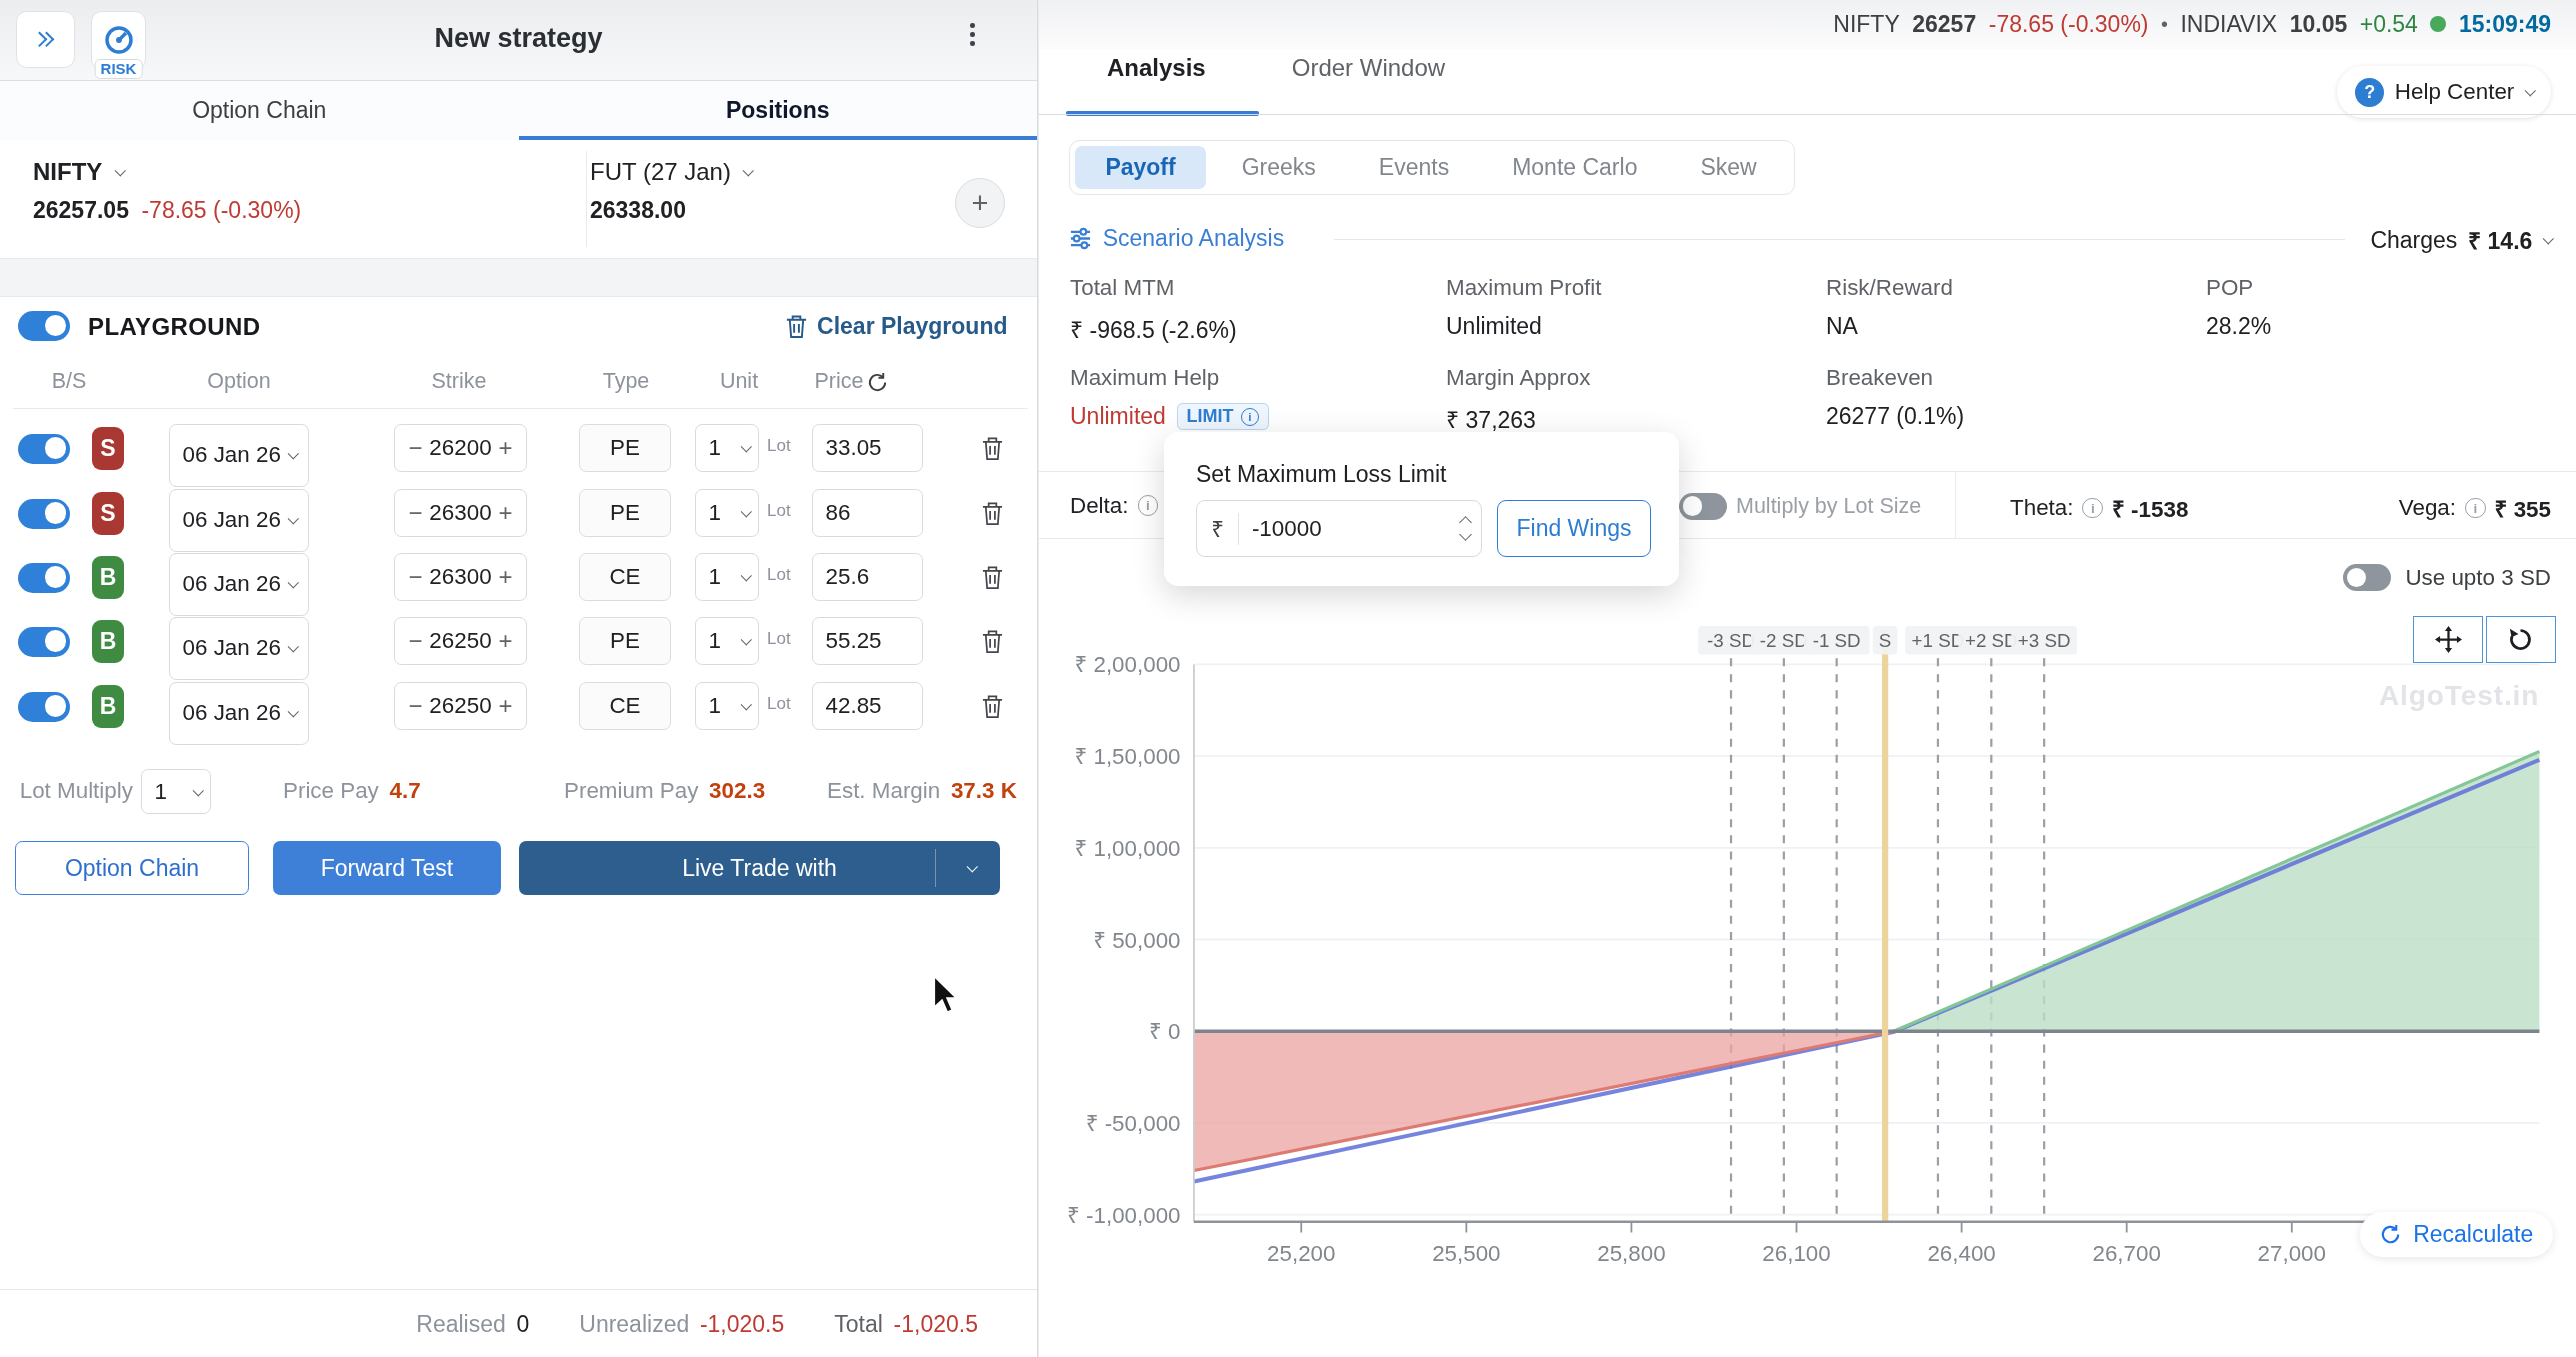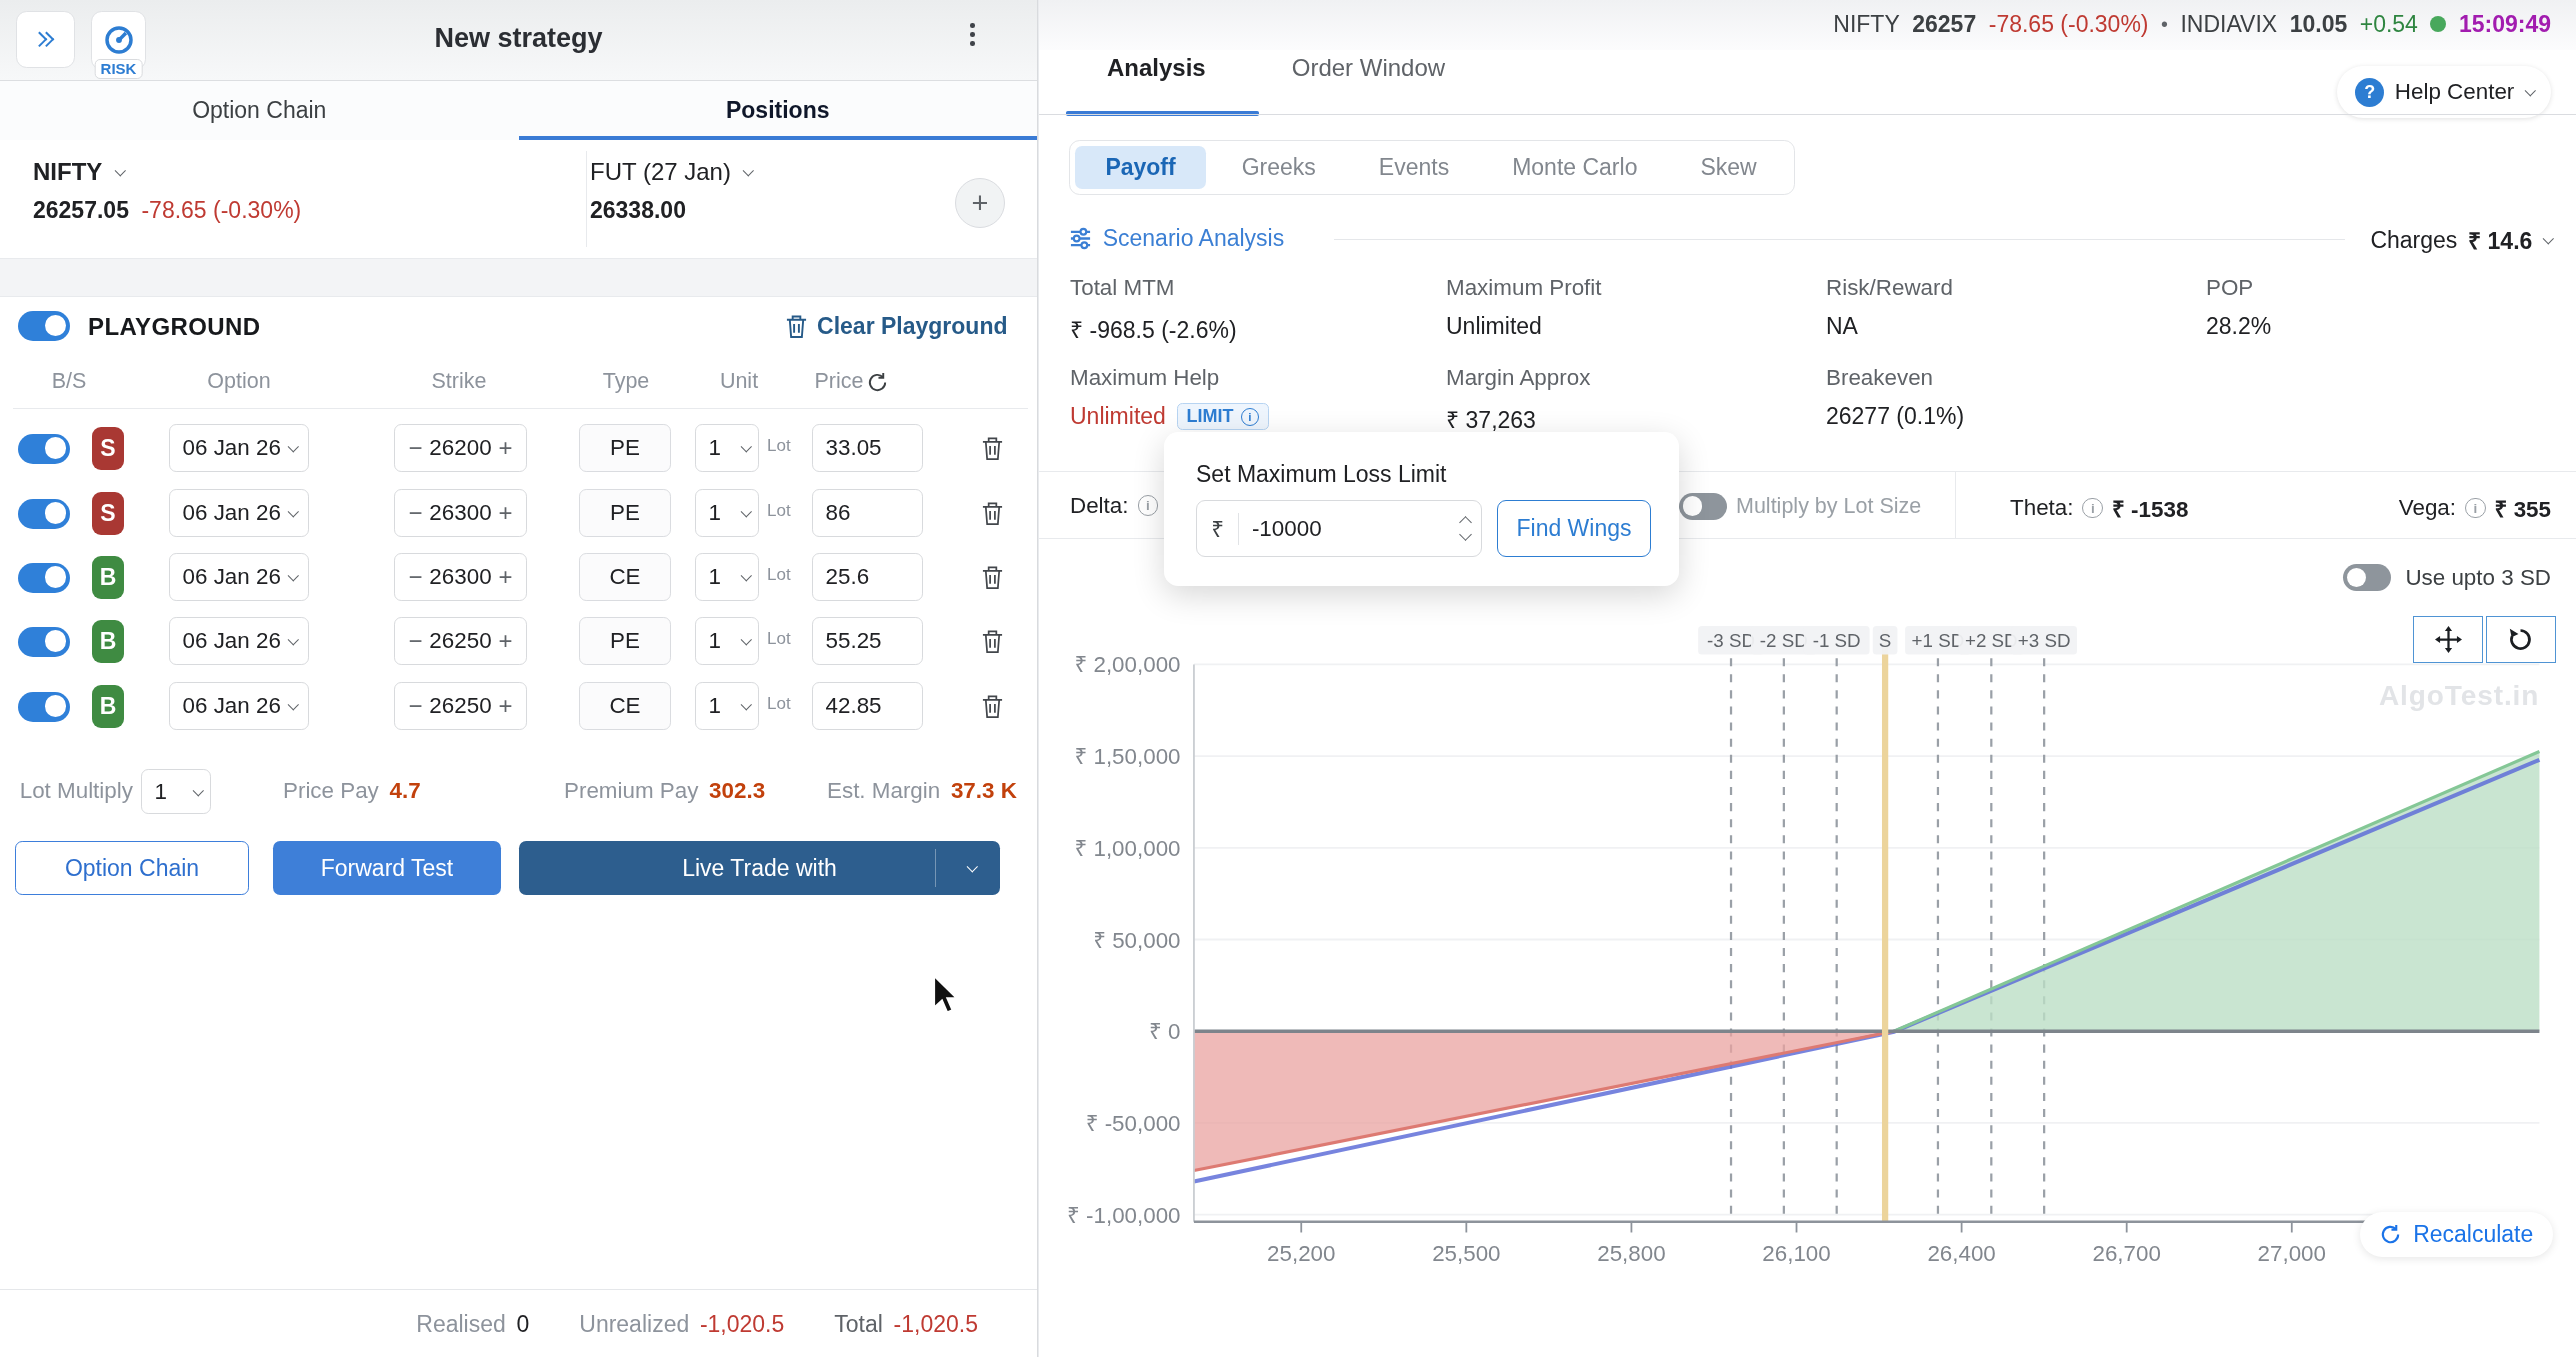--- a/index.html
+++ b/index.html
@@ -50,21 +50,21 @@
   .pg-toggle { position:absolute; left:18px; top:14.3px; width:52px; height:30px; cursor:pointer; }
   .pg-clear { position:absolute; right:29.5px; top:16px; display:flex; align-items:center; gap:9px; color:#265a88; font-size:23px; font-weight:600; cursor:pointer; }
   .pg-cols { position:absolute; top:72px; left:0; right:0; height:32px; font-size:21.5px; color:#8d939c; }
   .pg-cols span { position:absolute; transform:translateX(-50%); }
   .pg-rule { position:absolute; top:111px; left:13.4px; right:9px; height:0.9px; background:#e8eaed; }
   .pg-row { position:absolute; left:0; right:0; height:52px; }
   .row-toggle { position:absolute; left:18px; top:11.6px; width:52px; height:30px; cursor:pointer; }
   .badge { position:absolute; left:92px; top:4.5px; width:32px; height:43px; border-radius:9px; color:#fff; font-size:23px; font-weight:700; display:flex; align-items:center; justify-content:center; }
   .badge.s { background:#a93833; } .badge.b { background:#3f8b42; }
   .selbox { border:0.9px solid #d8dadd; border-radius:7.2px; background:#fff; display:flex; align-items:center; font-size:22.4px; color:#202124; cursor:pointer; }
-  .expiry-sel { position:absolute; left:169px; top:1.8px; width:140px; height:48px; padding:0 12.5px; justify-content:space-between; }
+  .expiry-sel { position:absolute; left:169px; top:1.8px; width:140px; height:63px; padding:0 12.5px; justify-content:space-between; }
   .strike-box { position:absolute; left:394px; top:1.8px; width:133px; height:48px; border:0.9px solid #d8dadd; border-radius:7.2px; display:flex; align-items:center; padding:0 10.7px; }
   .strike-box .stp { color:#5f6368; font-size:24px; cursor:pointer; width:19.7px; text-align:center; }
   .strike-box .val { flex:1; text-align:center; font-size:22.4px; }
   .type-box { position:absolute; left:579px; top:1.8px; width:92px; height:48px; border:0.9px solid #dadce0; border-radius:7.2px; background:#fbfbfc; display:flex; align-items:center; justify-content:center; font-size:22.4px; }
   .unit-sel { position:absolute; left:695px; top:1.8px; width:64px; height:48px; padding:0 9px 0 12.5px; justify-content:space-between; }
   .lot-lbl { position:absolute; left:767px; top:14.3px; font-size:17px; color:#8d939c; }
   .price-input { position:absolute; left:812px; top:1.8px; width:111px; height:48px; border:0.9px solid #d8dadd; border-radius:7.2px; font-size:22.4px; padding-left:12.5px; color:#202124; font-family:"Liberation Sans",sans-serif; }
   .trash { position:absolute; left:981px; top:11.6px; width:23px; height:29px; cursor:pointer; }
 
   .pg-summary { position:absolute; top:465px; left:0; right:0; height:57px; font-size:22.4px; }
@@ -83,21 +83,21 @@
   .lp-footer { position:absolute; top:1289px; left:0; right:0; height:69px; border-top:0.9px solid #e5e7ea; display:flex; justify-content:flex-end; align-items:center; gap:50px; padding-right:59px; font-size:23px; }
   .lp-footer .pair { display:flex; gap:10.7px; }
   .g1 { color:#8d939c; } .g2 { color:#5f6368; }
 
   
   .right-panel { position:absolute; left:1039px; top:0; right:0; bottom:0; background:#fff; }
   .rp-topstrip { position:absolute; top:0; left:0; right:0; height:50px; background:linear-gradient(#f0f1f3,#fcfcfd); }
   .ticker { position:absolute; top:10.7px; right:25px; display:flex; align-items:center; gap:12.5px; font-size:23px; color:#3c4043; }
   .ticker .dot-sep { color:#5f6368; font-size:19.7px; }
   .status-dot { width:16px; height:16px; border-radius:50%; background:#48a85c; }
-  .time { font-weight:700; color:#a21caf; }
+  .time { font-weight:700; color:#0369a1; }
   .help-pill { position:absolute; top:66px; right:25px; height:52px; border-radius:26px; background:#fff; box-shadow:0 0.9px 5.4px rgba(0,0,0,.12); display:flex; align-items:center; gap:10.7px; padding:0 18px; cursor:pointer; font-size:22.4px; color:#202124; }
   .help-q { width:29px; height:29px; border-radius:50%; background:#2d7dd2; color:#fff; font-size:18px; font-weight:700; display:flex; align-items:center; justify-content:center; }
 
   .rp-tabs { position:absolute; top:54px; left:68px; display:flex; gap:86px; font-size:24px; }
   .rp-tab { color:#5f6368; cursor:pointer; padding-bottom:23px; }
   .rp-tab.active { color:#202124; font-weight:700; }
   .rp-tab-underline { position:absolute; top:111px; left:27px; width:193px; height:4.5px; background:#3a7bd5; border-radius:1.8px; }
   .rp-tabs-border { position:absolute; top:114px; left:0; right:0; height:0.9px; background:#dadce0; }
 
   .subtabs { position:absolute; top:140px; left:30px; width:726px; height:55px; border:0.9px solid #e3e5e8; border-radius:10.7px; display:flex; align-items:center; padding:0 5.4px; gap:9px; }

